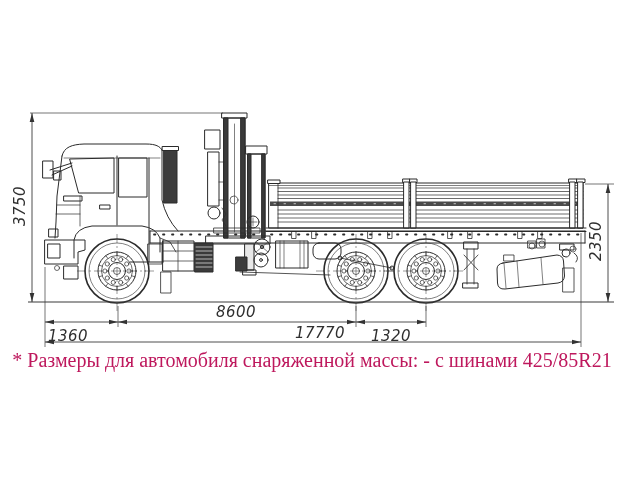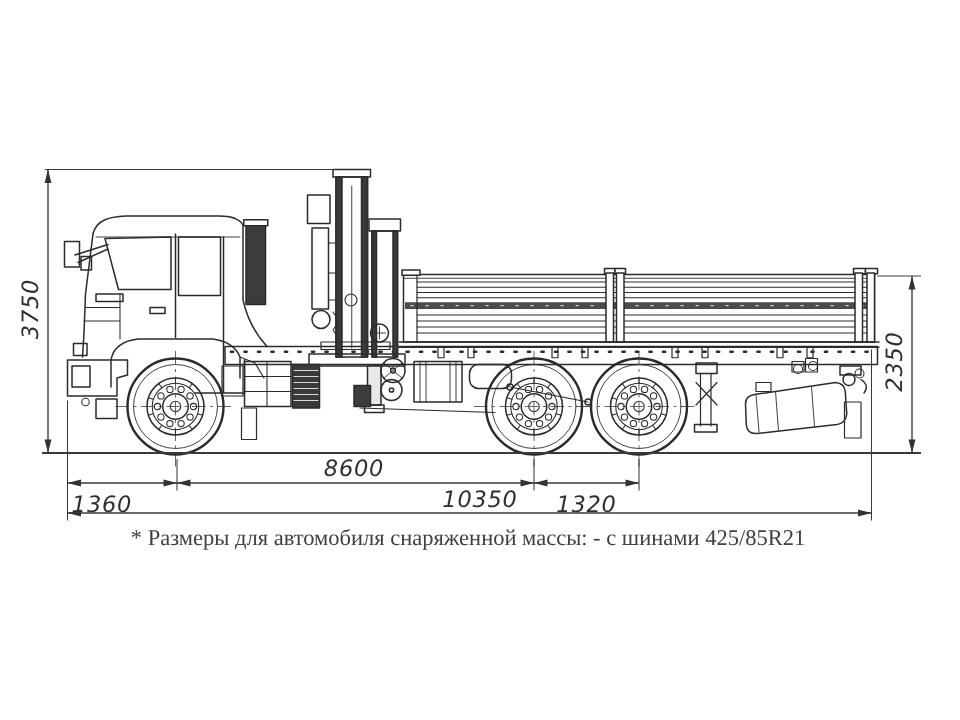--- a/index.html
+++ b/index.html
@@ -15,22 +15,22 @@
     font-size:15px;
     color:#2f2f2f;
     white-space:nowrap;
     transform:translate(-50%,-50%);
     letter-spacing:.5px;
   }
   .dim-label.vert{transform:translate(-50%,-50%) rotate(-90deg);}
   .footnote{
     position:absolute;
     font-family:"Liberation Serif","DejaVu Serif",serif;
-    font-size:15px;
-    color:#404040;
+    font-size:20px;
+    color:#be185d;
     white-space:nowrap;
     transform:translate(-50%,-50%);
   }
 </style>
 </head>
 <body>
 
 <div id="stage">
 
   <svg width="640" height="480" viewBox="0 0 640 480">
@@ -256,16 +256,16 @@
   <div class="dim-label vert" style="left:20px;top:206px;">3750</div>
 
   <div class="dim-label vert" style="left:596px;top:241px;">2350</div>
 
   <div class="dim-label" style="left:68px;top:312px;margin-top:24px;">1360</div>
 
   <div class="dim-label" style="left:236px;top:312px;">8600</div>
 
   <div class="dim-label" style="left:391px;top:312px;margin-top:24px;">1320</div>
 
-  <div class="dim-label" style="left:320px;top:333px;">10350</div>
+  <div class="dim-label" style="left:320px;top:333px;">17770</div>
 
   <div class="footnote" style="left:312px;top:360px;">* Размеры для автомобиля снаряженной массы: - с шинами 425/85R21</div>
 </div>
 
 </body></html>

